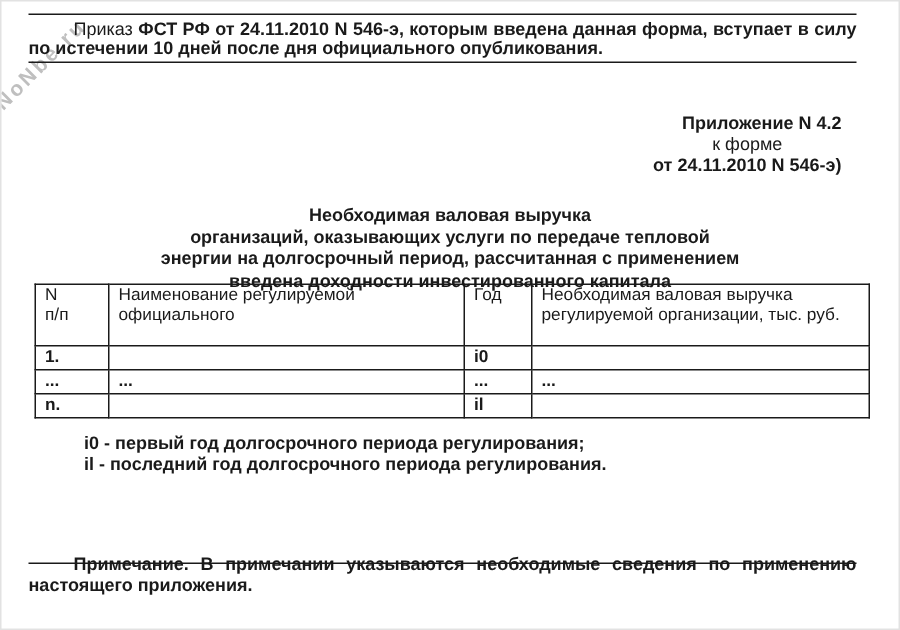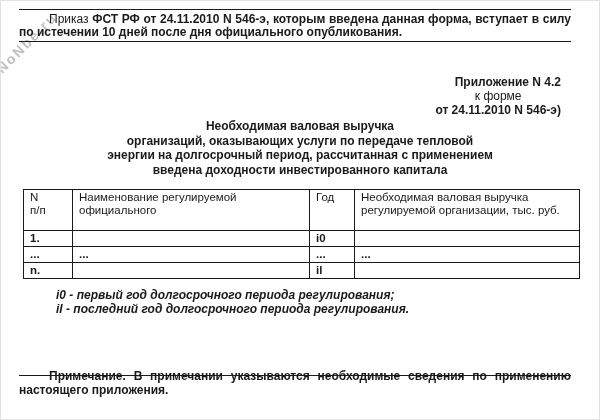--- a/index.html
+++ b/index.html
@@ -59,21 +59,21 @@
     text-align: right;
     font-weight: bold;
     line-height: 14px;
     margin-top: 14px;
   }
 
   .doc-title {
     position: absolute;
     left: 0;
     right: 0;
-    top: 118px;
+    top: 135px;
     text-align: center;
     font-weight: bold;
     line-height: 14.5px;
   }
 
   table.revenue {
     position: absolute;
     left: 22px;
     top: 188px;
     width: 556px;
@@ -101,21 +101,20 @@
     height: 13px;
     line-height: 12px;
   }
 
   .footnotes {
     position: absolute;
     left: 55px;
     top: 287px;
     font-weight: bold;
     line-height: 14px;
-    font-style: italic;
   }
 
   .note {
     position: absolute;
     left: 18px;
     top: 328px;
     width: 552px;
     font-weight: bold;
     line-height: 14px;
     text-indent: 30px;

